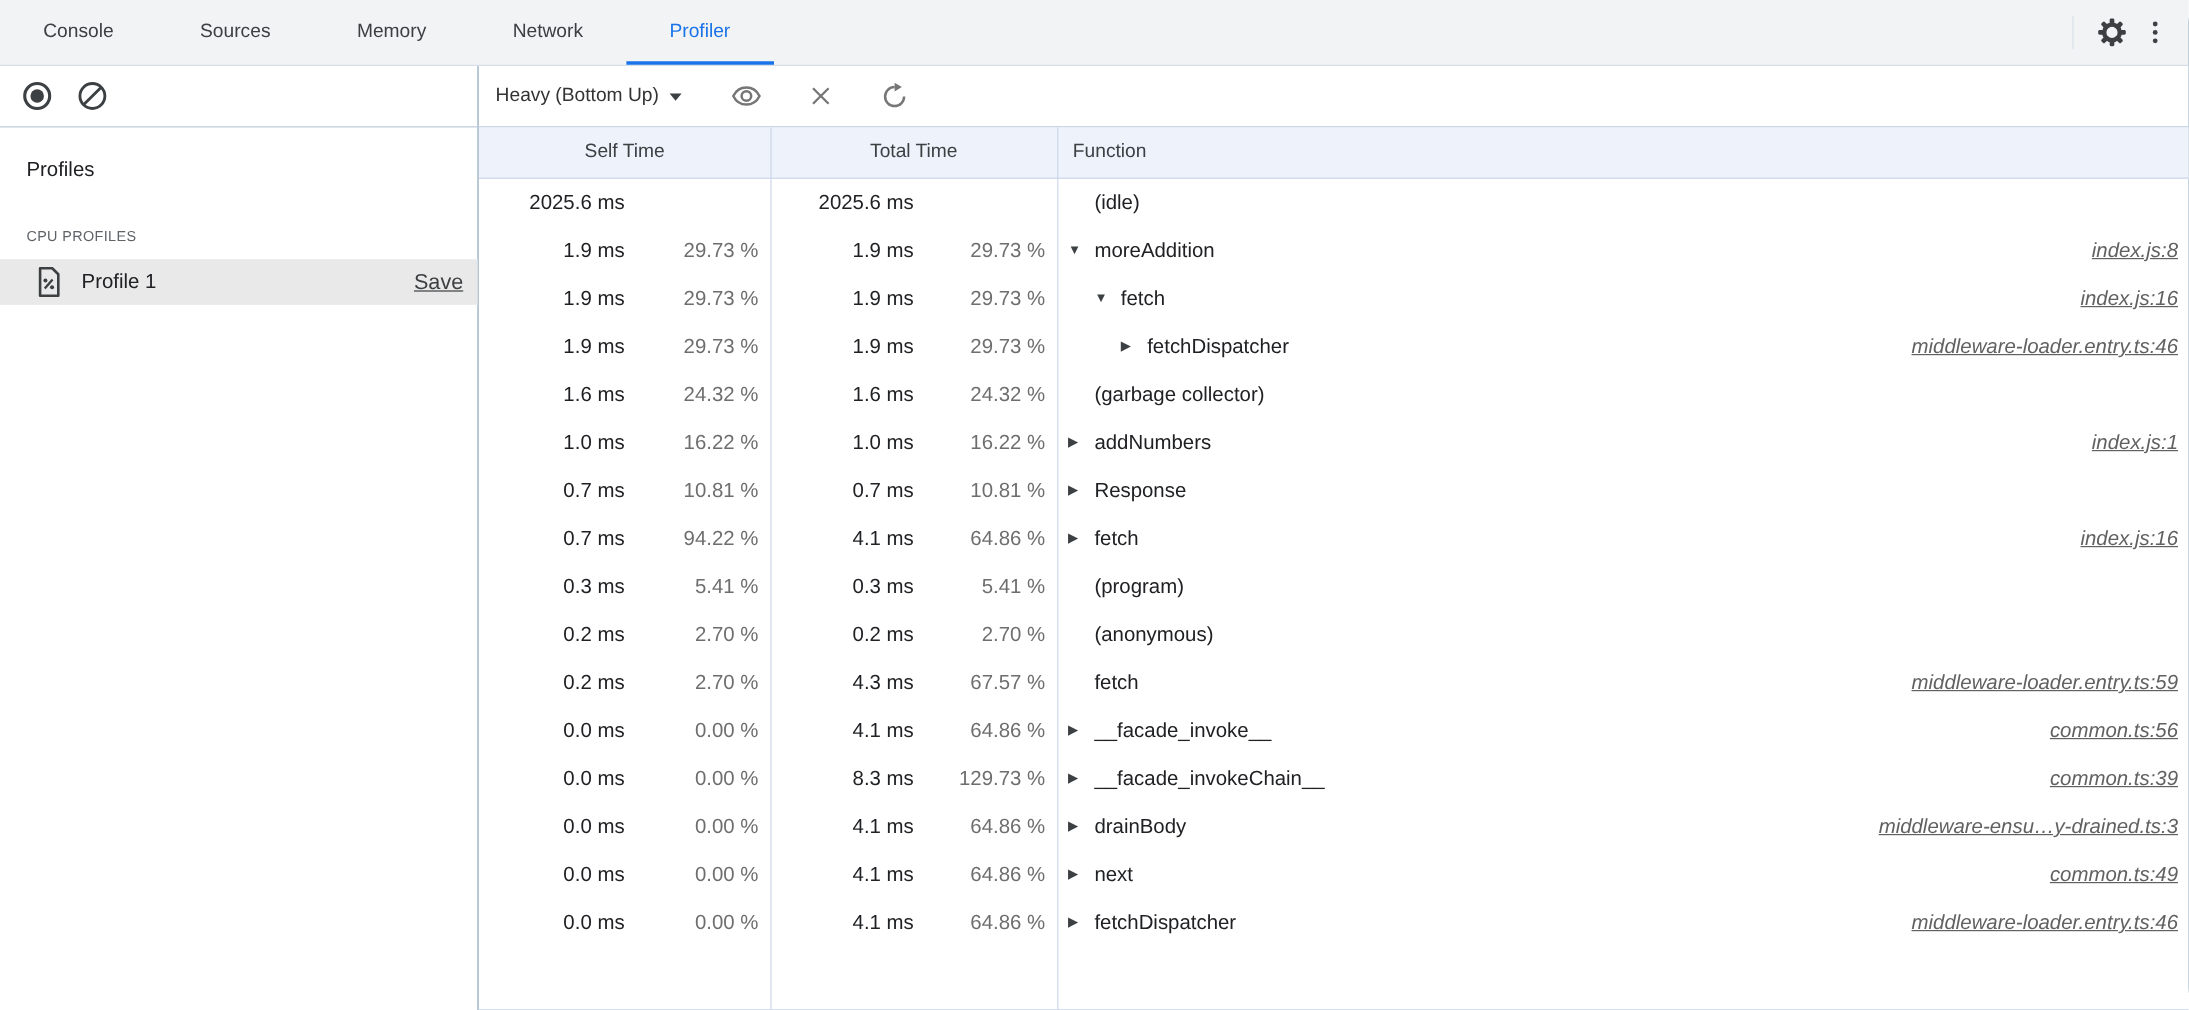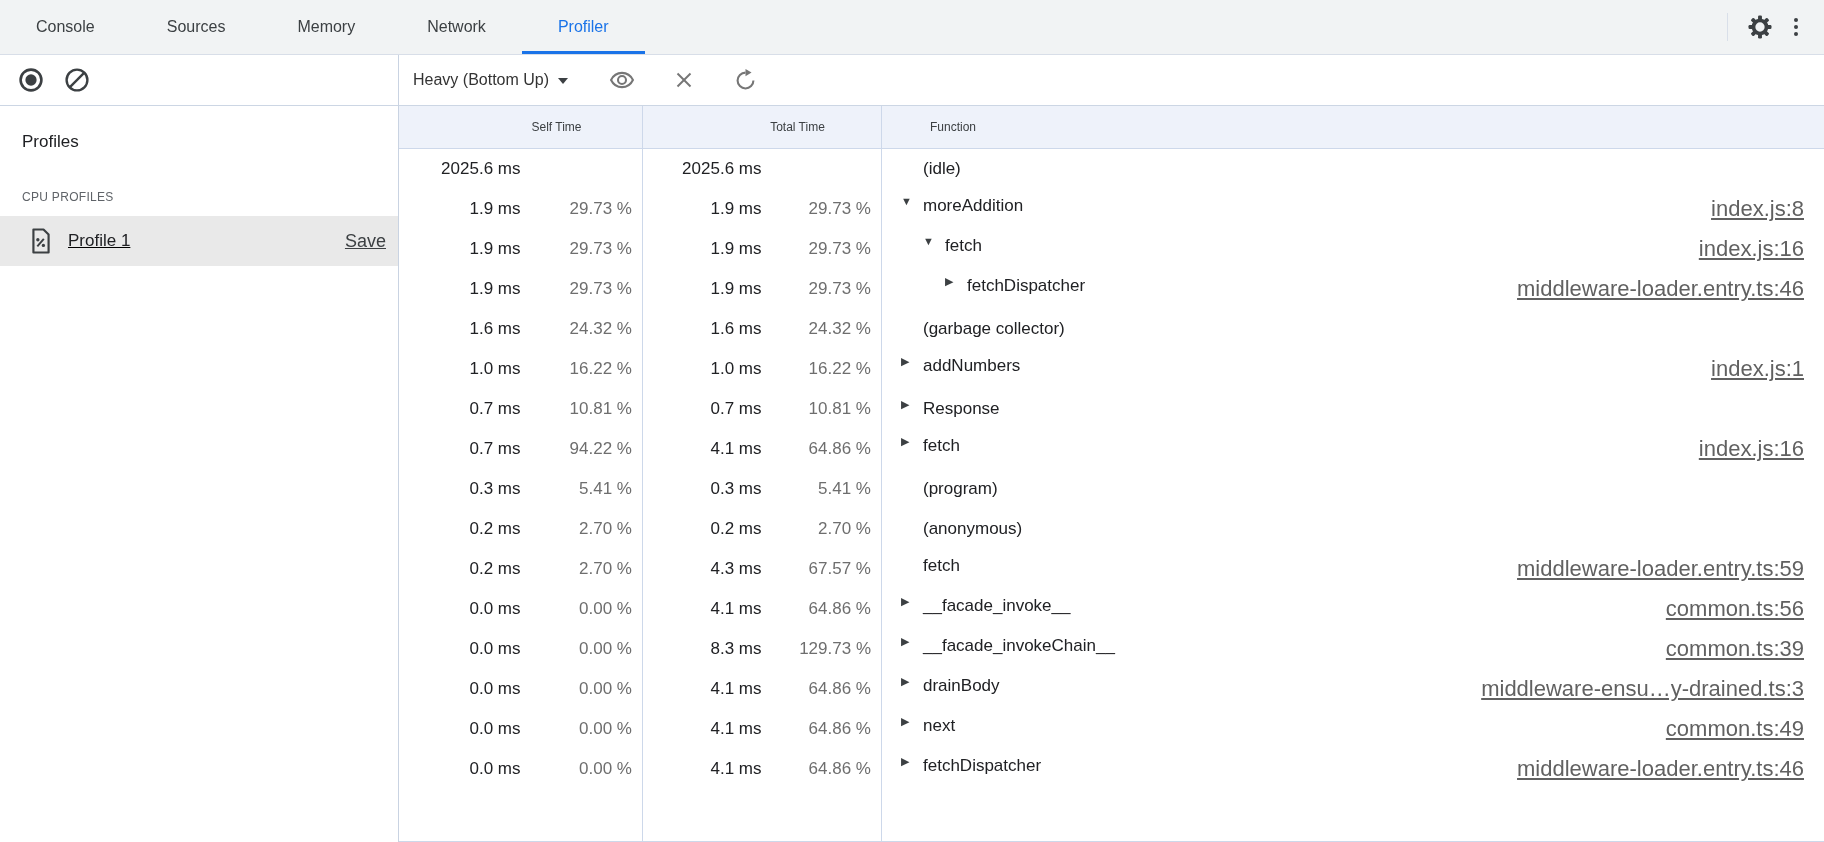--- a/index.html
+++ b/index.html
@@ -22,56 +22,56 @@
   .leftcol{width:399px;flex:none;border-right:1px solid #c9d3e2;display:flex;flex-direction:column;}
   .rightcol{flex:1;display:flex;flex-direction:column;min-width:0;}
   .toolbar{height:51px;flex:none;border-bottom:1px solid #ccd6e4;display:flex;align-items:center;background:#fff;gap:11px;}
   .toolbar.left{padding-left:18px;gap:20px;}
   .toolbar.right{padding-left:14px;}
 
   
   .sidebar{flex:1;background:#fff;}
   .sb-heading{margin:26px 0 12px 22px;font-size:17px;color:#202124;}
   .sb-section{margin:38px 0 12px 22px;font-size:12px;color:#5f6368;letter-spacing:.3px;}
-  .profile-item{height:50px;display:flex;align-items:center;padding:0 12px 0 30px;cursor:pointer;text-decoration:underline;}
+  .profile-item{height:38px;display:flex;align-items:center;padding:0 12px 0 30px;cursor:pointer;}
   .profile-item.selected{background:#e9e9e9;}
   .profile-name{margin-left:16px;font-size:17px;color:#202124;flex:1;}
   .save-link{font-size:18px;color:#3c4043;text-decoration:underline;cursor:pointer;}
 
   
   .viewsel{display:flex;align-items:center;font-size:16px;color:#333;cursor:pointer;}
   .caret{width:0;height:0;border-left:5.5px solid transparent;border-right:5.5px solid transparent;
          border-top:6.5px solid #3c4043;margin-left:9px;margin-top:2px;}
   .tool-ic{margin-left:26px;display:flex;align-items:center;cursor:pointer;}
 
   
   .grid{flex:1;position:relative;overflow:hidden;border-bottom:1px solid #cdd8ea;background:#fff;}
   .vline{position:absolute;top:0;bottom:0;width:1px;background:#cdd8ea;z-index:2;}
   .vline.v1{left:243px;}
   .vline.v2{left:482px;}
   .ghead{display:flex;height:43px;background:#eef2fa;border-bottom:1px solid #cdd8ea;
-         align-items:center;font-size:12px;color:#3c4043;position:relative;z-index:1;padding-left:36px;}
+         align-items:center;font-size:16px;color:#3c4043;position:relative;z-index:1;}
   .hcell{cursor:pointer;}
   .hcell.self{width:243px;text-align:center;}
   .hcell.total{width:239px;text-align:center;}
   .hcell.fn{flex:1;padding-left:13px;text-align:left;}
 
   .gbody{position:relative;z-index:1;}
   .grow{display:flex;height:40px;align-items:center;font-size:17px;color:#202124;cursor:default;}
   .cell.t{display:flex;align-items:center;}
   .cell.self{width:243px;}
   .cell.total{width:239px;}
   .ms{width:50%;text-align:right;white-space:pre;}
   .pct{flex:1;text-align:right;padding-right:10px;color:#6e6e6e;white-space:pre;}
-  .cell.fn{flex:1;display:flex;align-items:flex-start;padding:0 20px;min-width:0;}
+  .cell.fn{flex:1;display:flex;align-items:center;padding:0 9px;min-width:0;}
   .indent{flex:none;height:1px;}
   .arrow{width:22px;flex:none;font-size:11px;color:#3c4043;line-height:1;}
   .fname{white-space:pre;}
   .flexspacer{flex:1;}
-  .srclink{color:#616161;text-decoration:underline;cursor:pointer;white-space:nowrap;font-size:22px;}
+  .srclink{color:#616161;text-decoration:underline;cursor:pointer;white-space:nowrap;font-size:17px;font-style:italic;}
   svg{display:block;}
 </style>
 </head>
 <body>
 
 <div class="app">
 
   <div class="tabbar">
     <div class="tabs">
         <div class="tab">Console</div>

